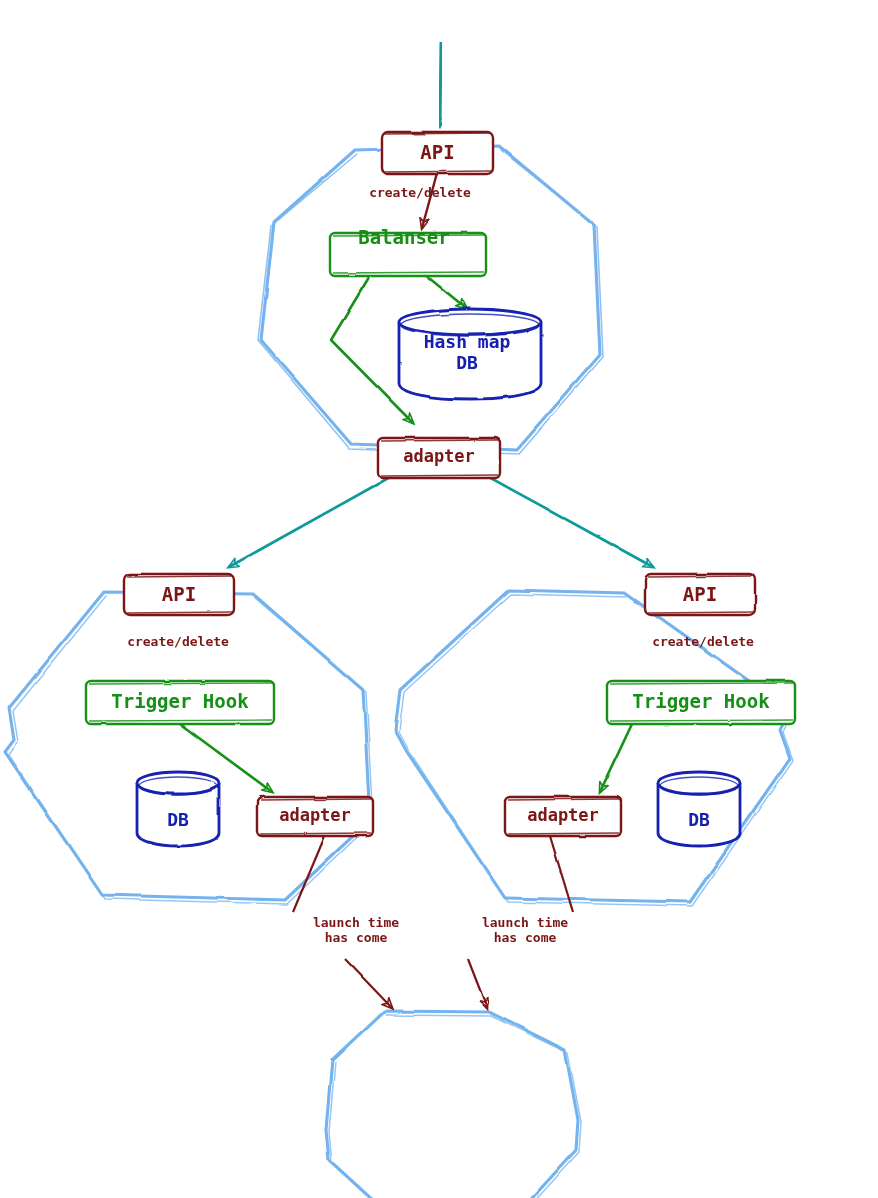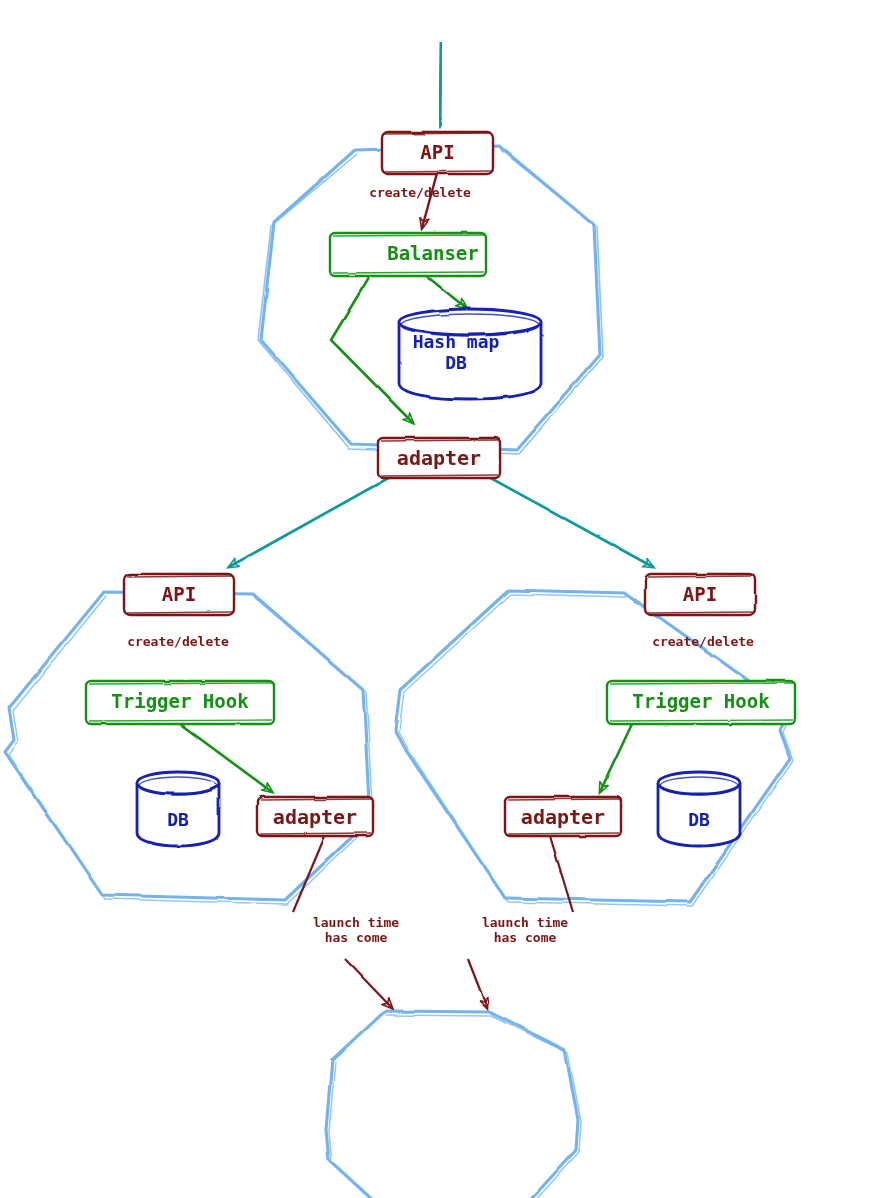--- a/index.html
+++ b/index.html
@@ -32,21 +32,21 @@
   .node-label {
     position: absolute;
     font-family: "DejaVu Sans Mono", "Liberation Mono", monospace;
     font-weight: bold;
     text-align: center;
     white-space: pre;
     line-height: 1.15;
     pointer-events: none;
   }
   .lbl-api      { color: #7b1616; font-size: 19px; }
-  .lbl-adapter  { color: #7b1616; font-size: 20px; }
+  .lbl-adapter  { color: #7b1616; font-size: 17px; }
   .lbl-green    { color: #159015; font-size: 19px; }
   .lbl-db       { color: #1520b0; font-size: 18px; }
   .lbl-edge     { color: #7b1616; font-size: 13px; }
   .lbl-broker   { color: #74b3ee; font-size: 27px; letter-spacing: 1px; }
 </style>
 </head>
 <body>
 
 <div id="diagram-root">
 
@@ -211,23 +211,23 @@
     <g filter="url(#rough)">
       <rect x="505" y="757" width="116" height="39" rx="5" fill="#ffffff" stroke="#7b1616" stroke-width="2.4"></rect>
       <path d="M508,760 L619,759 M508,794 L619,793" fill="none" stroke="#7b1616" stroke-width="1.4" opacity="0.85"></path>
     </g>
   </svg>
 
   <div class="node-label lbl-api" style="left:382px; top:102px; width:111px;">API</div>
 
   <div class="node-label lbl-edge" style="left:330px; top:146px; width:180px;">create/delete</div>
 
-  <div class="node-label lbl-green" style="left:330px; top:203px; width:148px;padding-left:29px;">Balanser</div>
-
-  <div class="node-label lbl-db" style="left:385px; top:292px; width:142px;">Hash map
+  <div class="node-label lbl-green" style="left:330px; top:187px; width:148px;">Balanser</div>
+
+  <div class="node-label lbl-db" style="left:396px; top:292px; width:142px;">Hash map
 DB</div>
 
   <div class="node-label lbl-adapter" style="left:378px; top:407px; width:122px;">adapter</div>
 
   <div class="node-label lbl-api" style="left:124px; top:544px; width:110px;">API</div>
 
   <div class="node-label lbl-edge" style="left:88px; top:595px; width:180px;">create/delete</div>
 
   <div class="node-label lbl-green" style="left:86px; top:651px; width:188px;">Trigger Hook</div>
 

